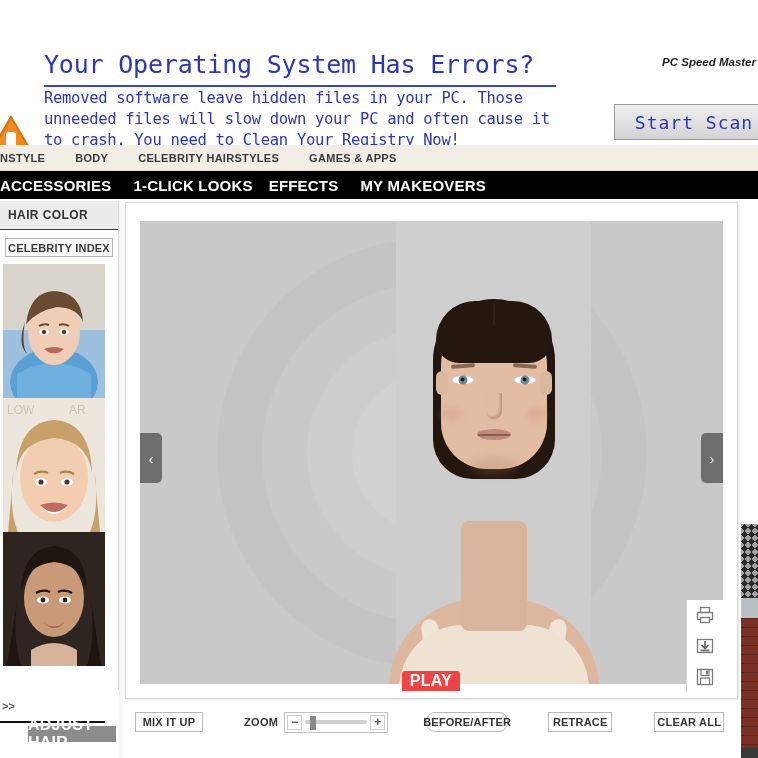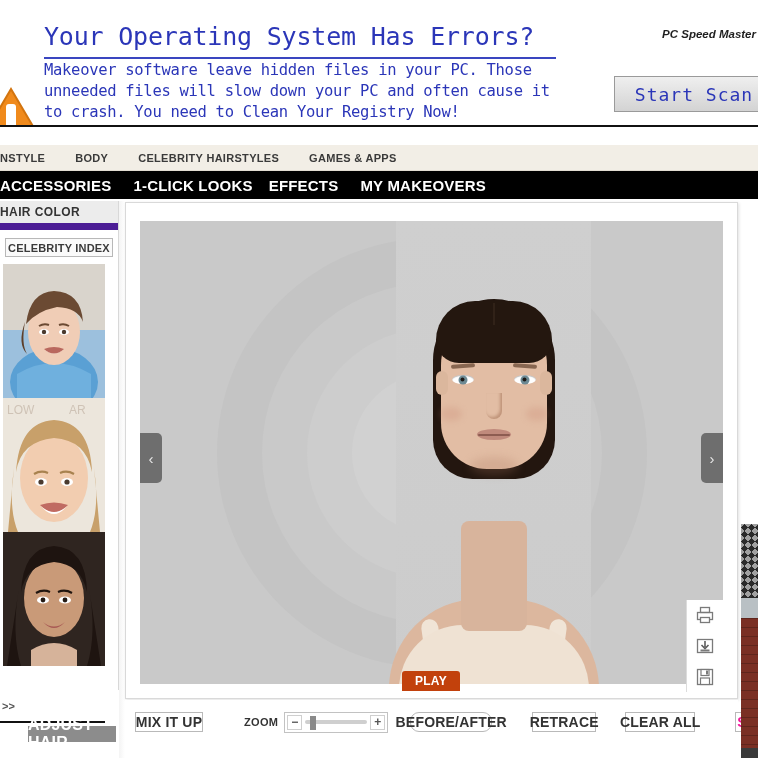--- a/index.html
+++ b/index.html
@@ -26,21 +26,21 @@
   .pdots {
     flex:1 1 auto; height:1px; margin:0 8px;
     background-image: linear-gradient(to right, #6b6b70 45%, transparent 45%);
     background-size: 4px 1px; background-repeat: repeat-x;
     align-self:center; opacity:.75;
   }
   .partner-right { color:#cfcfd2; font-size:13.5px; padding-right:4px; text-shadow:0 1px 0 #000;}
 
   
   .ad-banner {
-    position:absolute; left:0; top:16px; width:758px; height:111px;
+    position:absolute; left:0; top:44px; width:758px; height:111px;
     background:#ffffff; overflow:hidden;
   }
   .ad-warn {
     position:absolute; left:-24px; top:70px; width:70px; height:62px;
   }
   .ad-headline {
     position:absolute; left:44px; top:6px;
     font-family:"DejaVu Sans Mono","Liberation Mono",monospace;
     font-size:25px; color:#2b36b8; font-weight:400; letter-spacing:-.2px;
     white-space:nowrap;
@@ -89,22 +89,22 @@
     color:#fff; font-size:15px; font-weight:bold; letter-spacing:.2px; white-space:nowrap;
   }
 
   
   .sidebar {
     position:absolute; left:0; top:201px; width:119px; height:557px;
     background:#fff; border-right:1px solid #d8d8d8;
   }
   .sb-title {
     height:29px; background:#ececec; display:flex; align-items:center;
-    font-size:12px; font-weight:700; color:#333; letter-spacing:.4px;
-    border-bottom:7px solid #4c1d95;
+    padding-left:8px; font-size:12px; font-weight:700; color:#333; letter-spacing:.4px;
+    border-bottom:1px solid #4c1d95;
   }
   .sb-celeb-btn {
     margin:8px 5px 6px 5px; height:19px; border:1px solid #b8b8b8; background:#fafafa;
     display:flex; align-items:center; justify-content:center;
     font-size:11px; font-weight:700; color:#3a3a3a; letter-spacing:.2px; cursor:pointer;
   }
   .thumbs { position:absolute; left:3px; top:63px; width:102px; }
   .thumb { width:102px; height:134px; overflow:hidden; position:relative; display:block; }
 
   .sb-bottom {
@@ -220,40 +220,40 @@
     background:#f3159b; color:#fff; font-size:10.5px; font-weight:700;
     display:flex; align-items:center; justify-content:center; letter-spacing:.2px;
     cursor:pointer; box-shadow:1px 2px 2px rgba(0,0,0,.25);
   }
   .share-btn::after{
     content:""; position:absolute; left:0; bottom:-6px; width:10px; height:6px;
     background:#c0127c; clip-path: polygon(0 0, 100% 0, 0 100%);
   }
   .play-btn {
     position:absolute; left:402px; top:671px; width:58px; height:20px;
-    background:#c2410c; color:#fff; font-size:12px; font-weight:700;
+    background:#ef4444; color:#fff; font-size:16px; font-weight:700;
     display:flex; align-items:center; justify-content:center; border-radius:3px 3px 0 0;
     cursor:pointer; letter-spacing:.3px;
   }
   
   .tool-col {
     position:absolute; left:686px; top:600px; width:37px; height:92px;
     background:#fff; border-left:1px solid #dcdcdc;
     display:flex; flex-direction:column; align-items:center; justify-content:space-around;
   }
   .tool-col .ticon { width:20px; height:20px; cursor:pointer; }
 
   
   .bottom-bar {
     position:absolute; left:125px; top:700px; width:613px; height:44px;
     background:#fff; display:flex; align-items:center;
   }
   .tb-btn {
     height:20px; border:1px solid #b9b9b9; background:#fff;
-    font-size:14px; font-weight:700; color:#333; letter-spacing:.2px;
+    font-size:11px; font-weight:700; color:#333; letter-spacing:.2px;
     display:flex; align-items:center; justify-content:center; padding:0 8px;
     cursor:pointer; white-space:nowrap;
   }
   .tb-btn.save { color:#f3159b; }
   .tb-label { font-size:11px; font-weight:700; color:#333; letter-spacing:.3px;}
   .zoom-ctl {
     height:21px; border:1px solid #c2c2c2; background:#fff;
     display:flex; align-items:center; padding:0 2px; gap:3px;
   }
   .zoom-pm {
@@ -297,21 +297,21 @@
 
   <div class="ad-banner">
     <svg class="ad-warn" viewBox="0 0 70 62">
       <polygon points="35,3 68,59 2,59" fill="#f08a1c" stroke="#d2740f" stroke-width="2"></polygon>
       <rect x="30" y="18" width="10" height="24" rx="3" fill="#fff"></rect>
       <circle cx="35" cy="50" r="5" fill="#fff"></circle>
     </svg>
     <div class="ad-headline">Your Operating System Has Errors?</div>
     <div class="ad-rule"></div>
     <div class="ad-body">
-      <div>Makeover software leave hidden files in your PC. Those</div>
+      <div>Removed software leave hidden files in your PC. Those</div>
       <div>unneeded files will slow down your PC and often cause it</div>
       <div>to crash. You need to Clean Your Registry Now!</div>
     </div>
     <div class="ad-brand">PC Speed Master</div>
     <div class="ad-scan-btn">Start Scan</div>
     <div class="ad-bottom-line"></div>
   </div>
 
   <div class="site-nav">
     <div class="nitem" style="margin-left:0px;">N</div>
@@ -469,23 +469,23 @@
     <div class="tb-btn" style="margin-left:10px; width:68px;">MIX IT UP</div>
     <div class="tb-label" style="margin-left:41px;">ZOOM</div>
     <div class="zoom-ctl" style="margin-left:6px;">
       <div class="zoom-pm">−</div>
       <div class="zoom-track">
         <div class="rail"></div>
         <div class="zoom-handle"></div>
       </div>
       <div class="zoom-pm">+</div>
     </div>
-    <div class="tb-btn" style="margin-left:22px; width:82px;border-radius:9px;">BEFORE/AFTER</div>
+    <div class="tb-btn" style="margin-left:38px; width:82px;border-radius:9px;">BEFORE/AFTER</div>
     <div class="tb-btn" style="margin-left:40px; width:64px;">RETRACE</div>
-    <div class="tb-btn" style="margin-left:29px; width:70px;">CLEAR ALL</div>
+    <div class="tb-btn" style="margin-left:42px; width:70px;">CLEAR ALL</div>
     <div class="tb-btn save" style="margin-left:40px; width:42px;">SAVE</div>
   </div>
 
   <div class="right-ad">
     <div class="ra-fence"></div>
     <div class="ra-band"></div>
     <div class="ra-brick"></div>
     <div class="ra-bottom"></div>
   </div>
 

